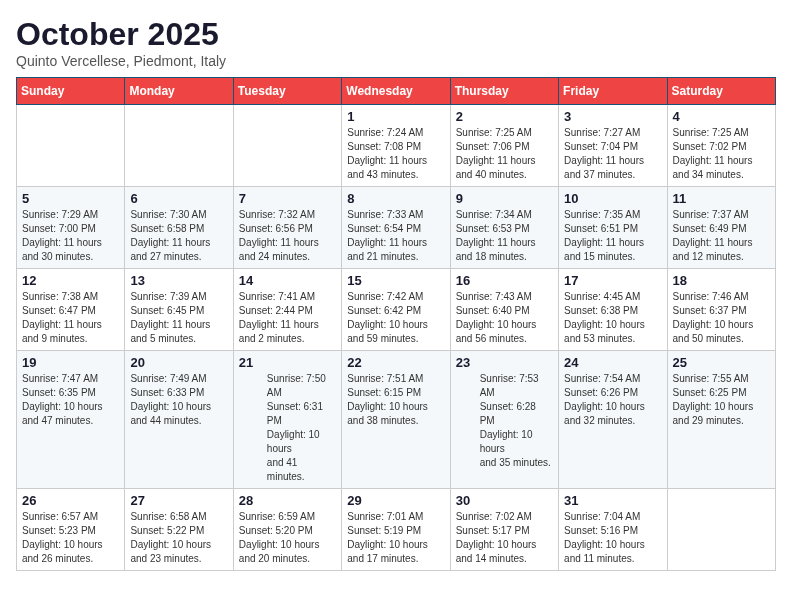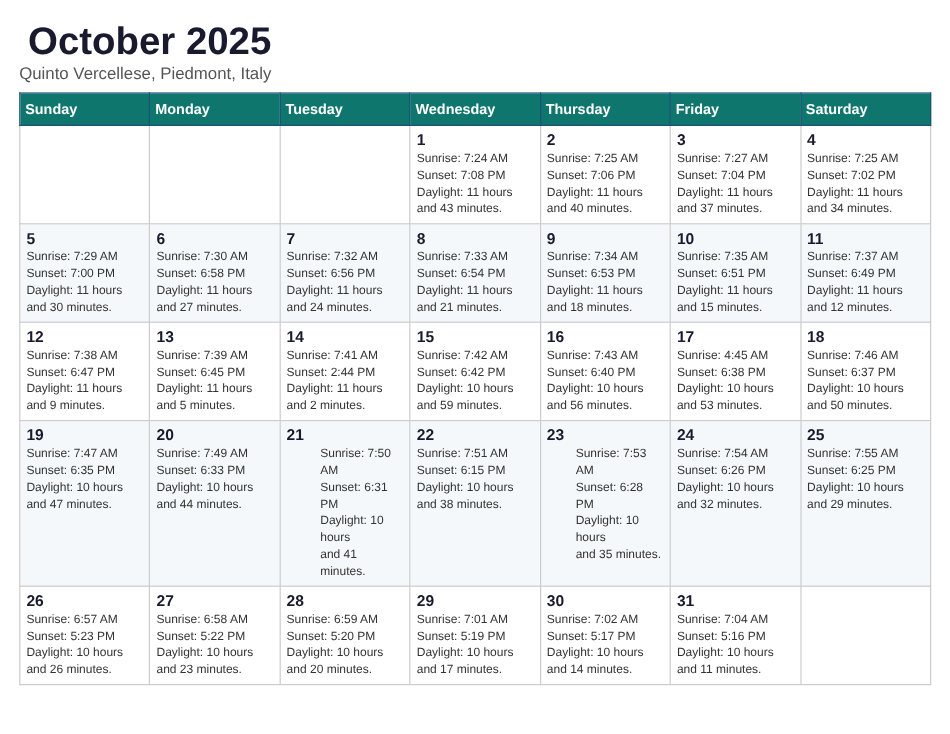--- a/index.html
+++ b/index.html
@@ -25,38 +25,37 @@
       font-size: 15px;
       font-weight: bold;
       color: #333;
       line-height: 1.2;
     }
     .logo-icon {
       width: 28px;
       height: 28px;
     }
     .title-block {
-      text-align: right;
     }
     .month-title {
       font-size: 32px;
       font-weight: bold;
       color: #1a1a2e;
     }
     .subtitle {
       font-size: 14px;
       color: #555;
     }
     .calendar {
       width: 100%;
       border-collapse: collapse;
       border: 1px solid #ccc;
     }
     .calendar th {
-      background-color: #0f766e;
+      background-color: #ef4444;
       color: #fff;
       font-size: 12px;
       font-weight: bold;
       padding: 6px 4px;
       text-align: left;
       border: 1px solid #1a5276;
     }
     .calendar td {
       vertical-align: top;
       border: 1px solid #ccc;

